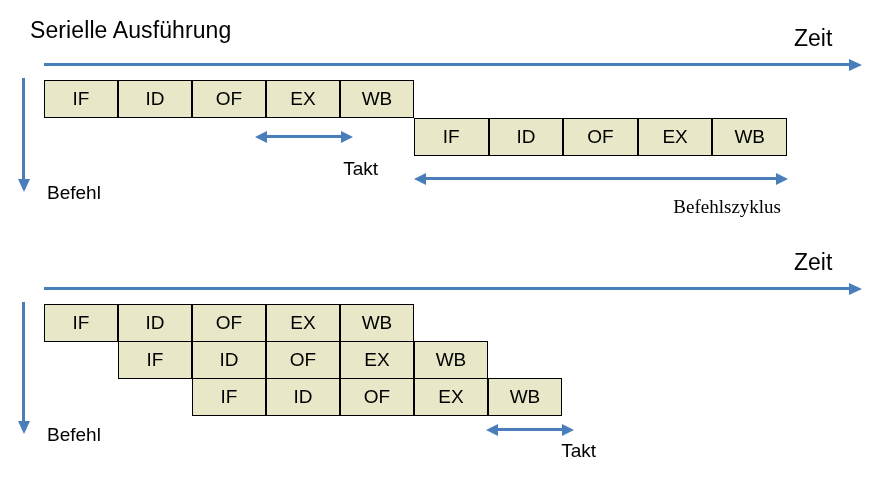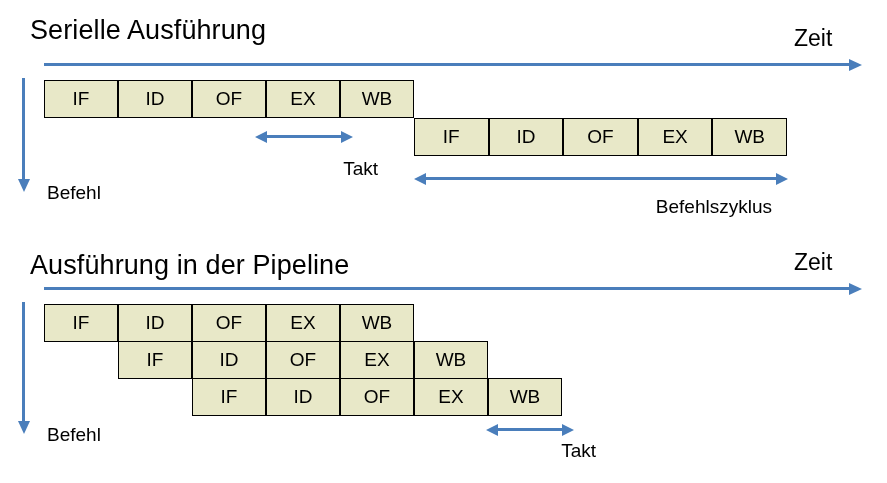--- a/index.html
+++ b/index.html
@@ -17,21 +17,21 @@
   }
   .stage {
     position: absolute;
     left: 0; top: 0;
     width: 887px;
     height: 483px;
   }
   
   .section-title {
     position: absolute;
-    font-size: 27px;
+    font-size: 23px;
     line-height: 32px;
     font-weight: 400;
     letter-spacing: 0.1px;
     color: #000;
     white-space: nowrap;
   }
   #title-serial  { left: 30px; top: 14px; }
   #title-pipeline{ left: 30px; top: 249px; }
 
   
@@ -134,21 +134,21 @@
     font-size: 19px;
     line-height: 22px;
     text-align: right;
     white-space: nowrap;
   }
 
   #takt-arrow-serial { left: 266px; top: 135px; width: 76px; }
   #takt-label-serial { left: 230px; top: 158px; width: 148px; }
 
   #zyklus-arrow      { left: 425px; top: 177px; width: 352px; }
-  #zyklus-label      { left: 420px; top: 196px; width: 352px; }
+  #zyklus-label      { left: 429px; top: 196px; width: 352px; font-family: Liberation Serif, serif; }
 
   #takt-arrow-pipe   { left: 497px; top: 428px; width: 66px; }
   #takt-label-pipe   { left: 464px; top: 440px; width: 132px; }
 </style>
 </head>
 <body>
 
 <div class="stage">
 
   <div class="section-title" id="title-serial">Serielle Ausführung</div>
@@ -173,21 +173,20 @@
       <div class="block" style="left: 637.8px; top: 118px; width: 74.6px;">EX</div>
       <div class="block" style="left: 712.4px; top: 118px; width: 74.6px;">WB</div>
     </div>
 
   <div class="measure" id="takt-arrow-serial"></div>
   <div class="measure-label" id="takt-label-serial">Takt</div>
 
   <div class="measure" id="zyklus-arrow"></div>
   <div class="measure-label" id="zyklus-label">Befehlszyklus</div>
 
-  <div class="section-title" id="title-pipeline">Ausführung in der Pipeline</div>
 
   <div class="time-axis" id="axis-pipeline"></div>
 
   <div class="zeit-label" id="zeit-pipeline">Zeit</div>
 
   <div class="befehl-axis" id="befehl-axis-pipeline"></div>
 
   <div class="befehl-label" id="befehl-pipeline">Befehl</div>
 
   <div id="pipeline-rows">

